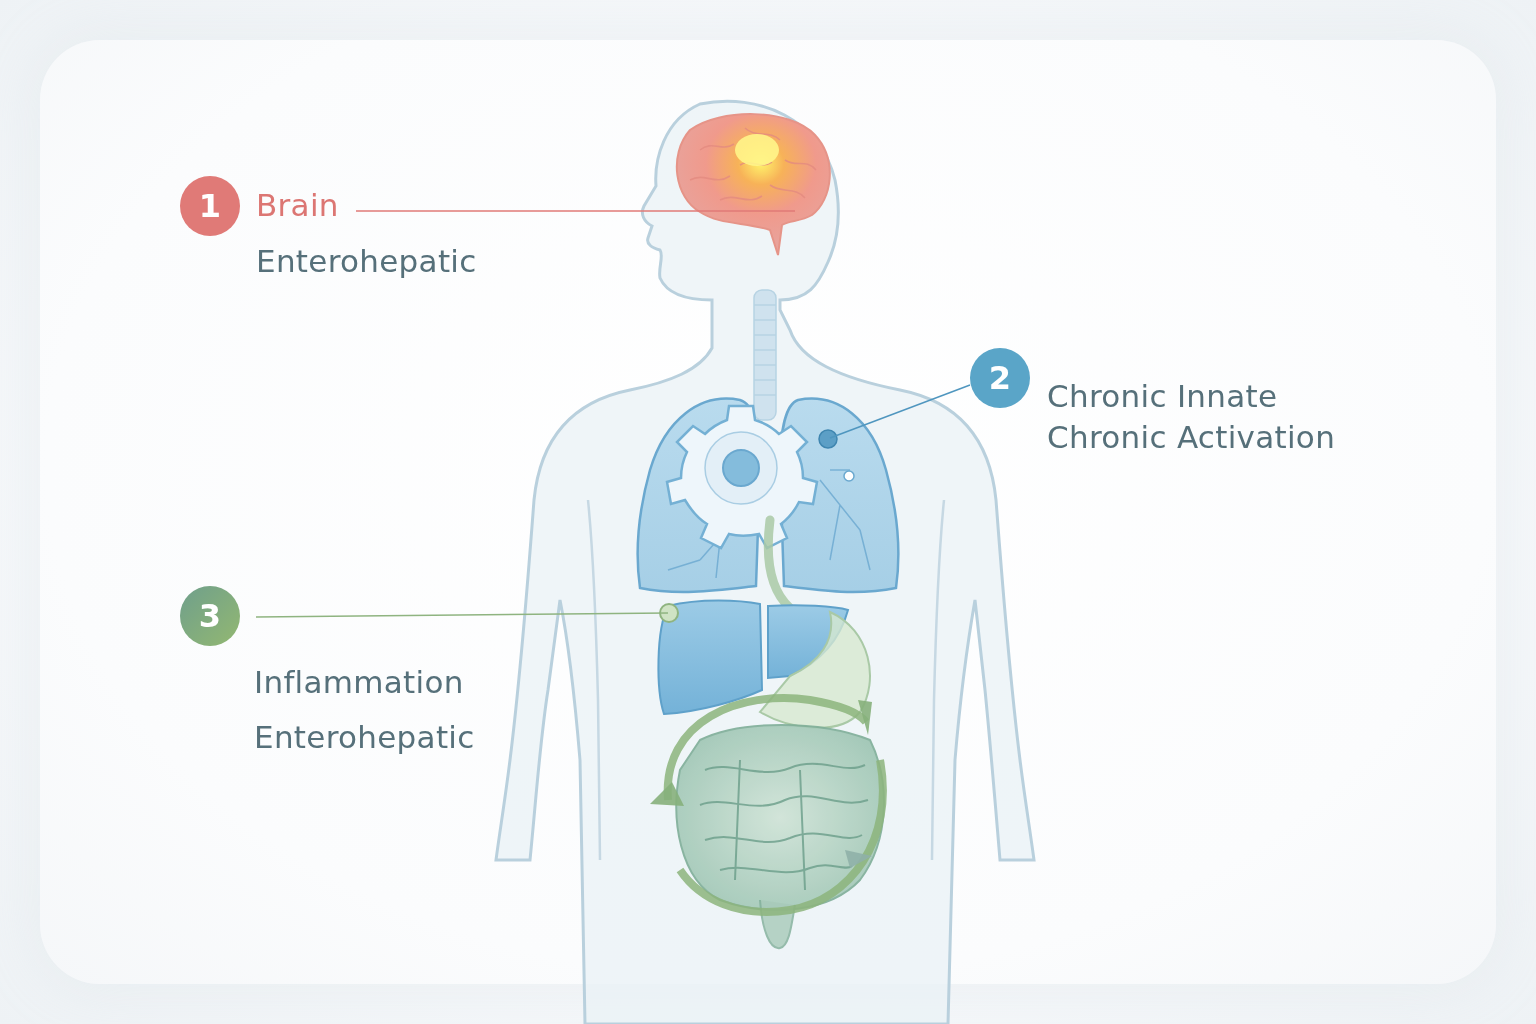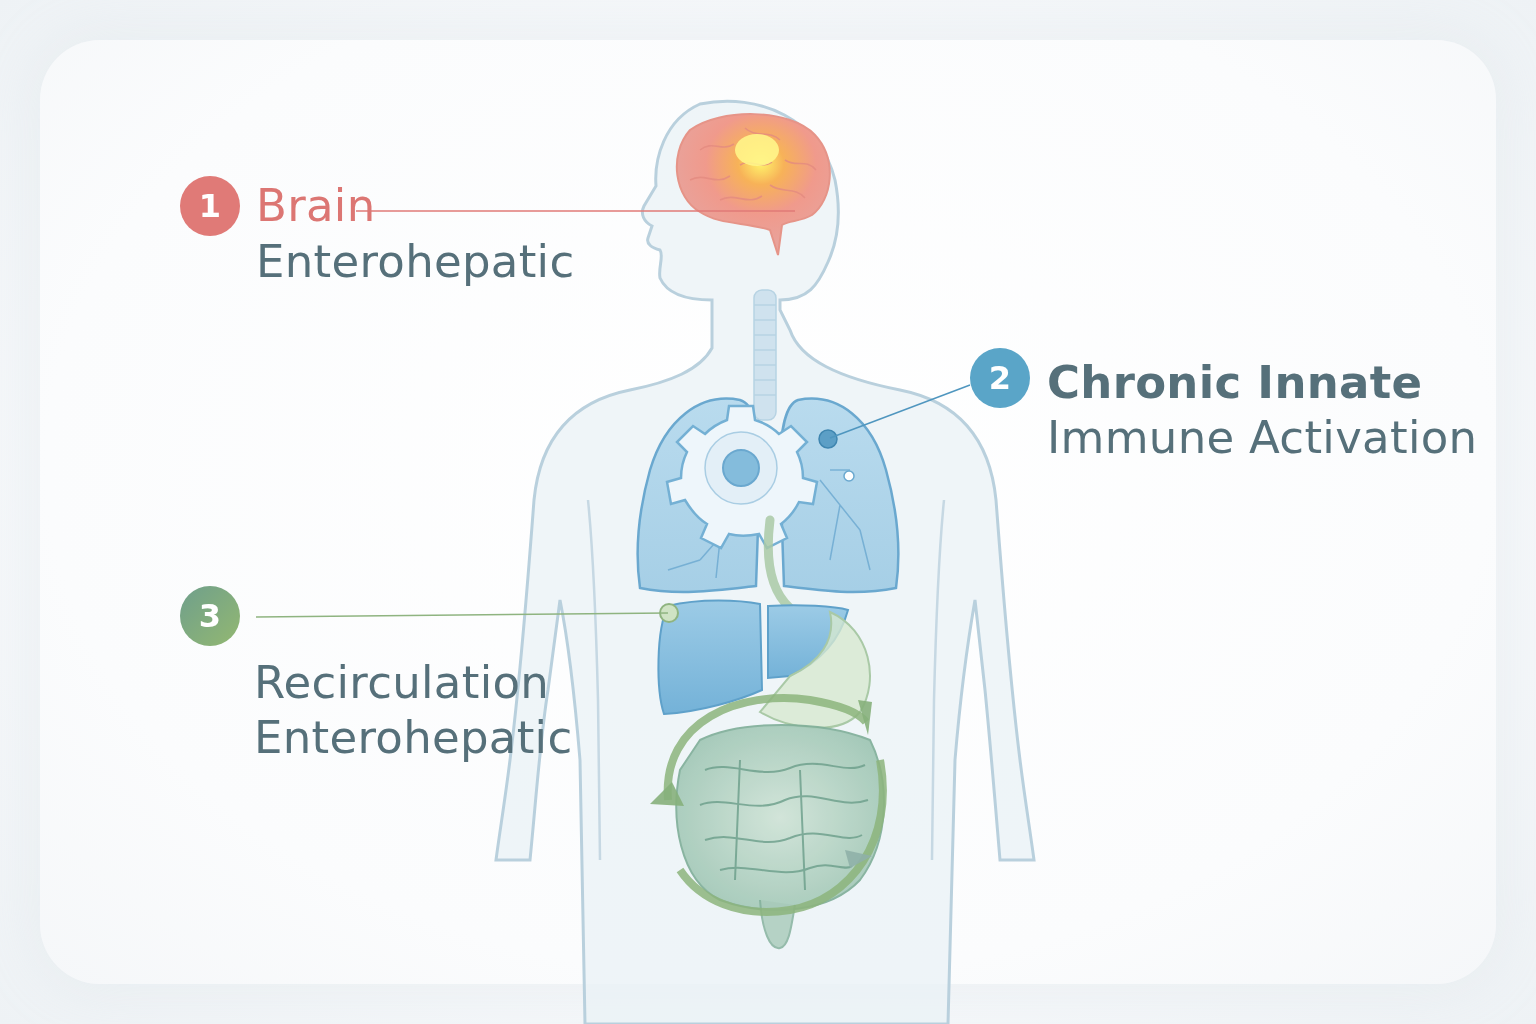--- a/index.html
+++ b/index.html
@@ -17,21 +17,21 @@
     box-shadow: 0 0 60px rgba(200,210,220,0.25);
   }
   svg.art { position: absolute; left: 0; top: 0; }
   .badge {
     position: absolute; width: 60px; height: 60px; border-radius: 50%;
     color: #fff; font-weight: bold; font-size: 32px;
     display: flex; align-items: center; justify-content: center;
     font-family: "DejaVu Sans", sans-serif;
   }
   .label {
-    position: absolute; color: #56707a; font-size: 45px; line-height: 57px;
+    position: absolute; color: #56707a; font-size: 31px; line-height: 57px;
     font-family: "DejaVu Sans", sans-serif; letter-spacing: 0.3px; white-space: nowrap;
   }
   .label .accent { color: #dc7673; }
 </style>
 </head>
 <body>
 
 <div class="canvas">
   <div class="card"></div>
 
@@ -151,19 +151,19 @@
     <line x1="256" y1="617" x2="668" y2="613" stroke="#8fb480" stroke-width="1.5"></line>
   </svg>
 
   <div class="badge" style="left:180px; top:176px; background:#e07a77;">1</div>
   <div class="label" style="left:256px; top:177px;">
     <span class="accent">Brain</span>
   </div>
   <div class="label" style="left:256px; top:233px;">Enterohepatic</div>
 
   <div class="badge" style="left:970px; top:348px; background:#5aa5c8;">2</div>
-  <div class="label" style="left:1047px; top:354px;font-weight:bold;">Chronic Innate</div>
-  <div class="label" style="left:1047px; top:409px;">Immune Activation</div>
+  <div class="label" style="left:1047px; top:368px;">Chronic Innate</div>
+  <div class="label" style="left:1047px; top:409px;">Chronic Activation</div>
 
   <div class="badge" style="left:180px; top:586px; background:linear-gradient(135deg,#6f9f8c,#93b871);">3</div>
-  <div class="label" style="left:254px; top:654px;">Recirculation</div>
+  <div class="label" style="left:254px; top:654px;">Inflammation</div>
   <div class="label" style="left:254px; top:709px;">Enterohepatic</div>
 </div>
 
 </body></html>

